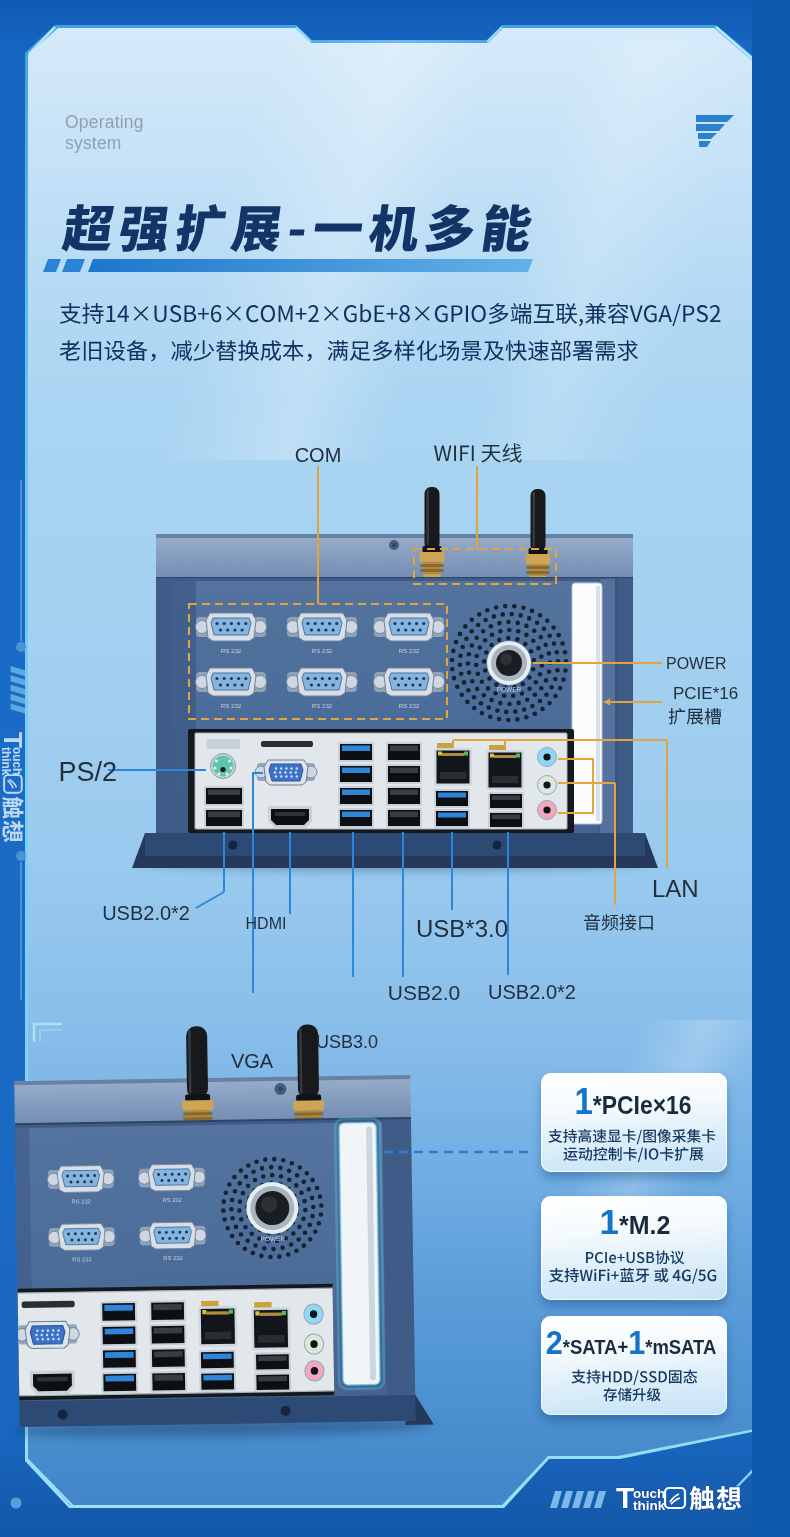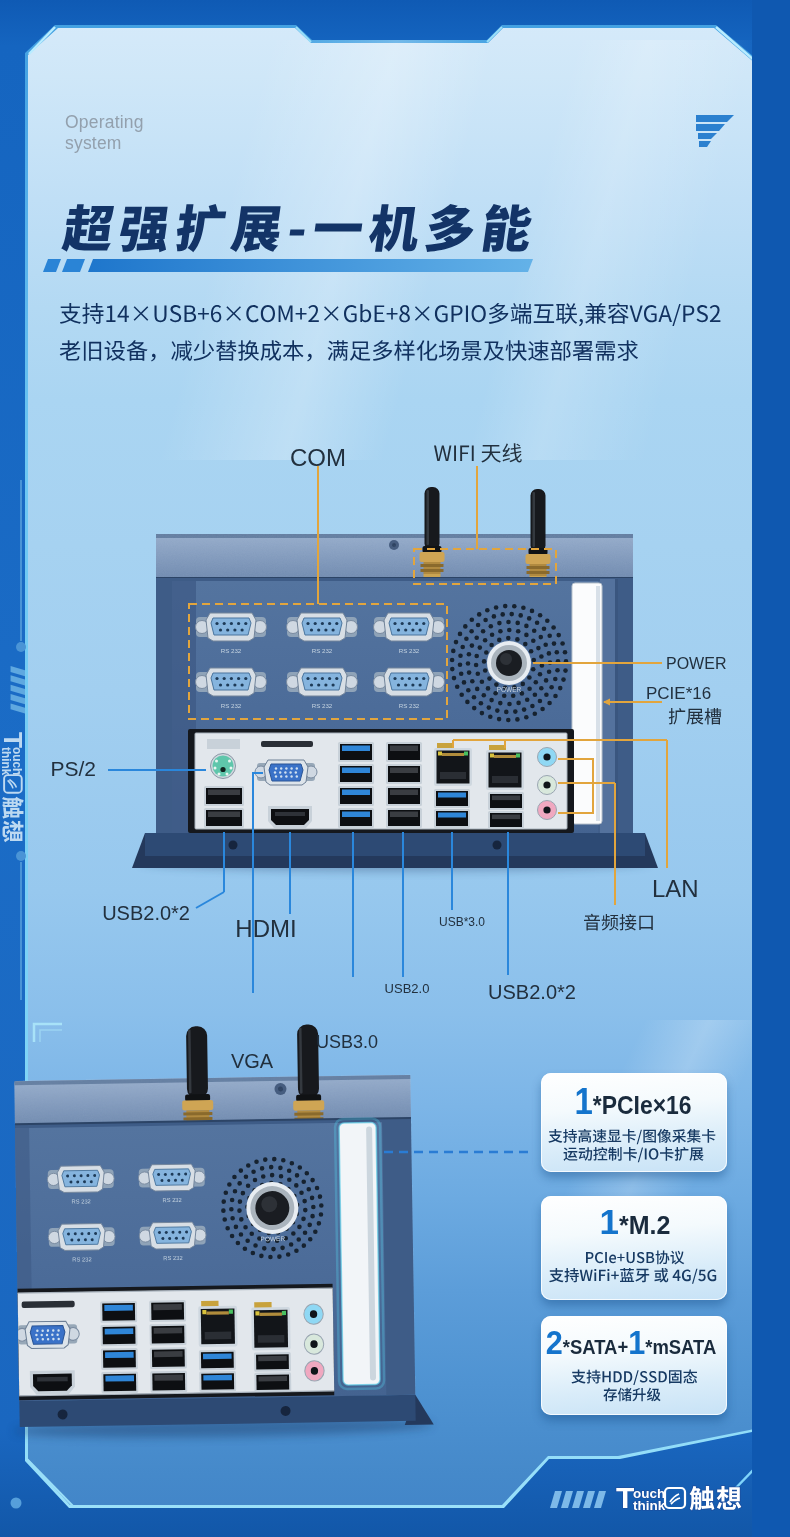--- a/index.html
+++ b/index.html
@@ -803,30 +803,30 @@
         <circle cx="60" cy="1412" r="5" fill="#16253e"></circle>
         <circle cx="283" cy="1412" r="5" fill="#16253e"></circle>
       </g>
       <line x1="384" y1="1152" x2="534" y2="1152" stroke="#2a7cd4" stroke-width="2.5" stroke-dasharray="9 6"></line>
       <path transform="translate(433.5,461.0)" d="M3.8 0.0H6.1L8.4 -9.3C8.7 -10.5 8.9 -11.6 9.2 -12.8H9.3C9.5 -11.6 9.7 -10.5 10.0 -9.3L12.3 0.0H14.7L17.9 -15.4H16.0L14.4 -7.0C14.1 -5.4 13.8 -3.7 13.5 -2.0H13.4C13.0 -3.7 12.7 -5.4 12.3 -7.0L10.2 -15.4H8.4L6.3 -7.0C5.9 -5.4 5.5 -3.7 5.2 -2.0H5.1C4.8 -3.7 4.5 -5.4 4.2 -7.0L2.5 -15.4H0.5Z M20.6 0.0H22.5V-15.4H20.6Z M26.7 0.0H28.6V-6.9H34.5V-8.5H28.6V-13.8H35.6V-15.4H26.7Z M38.3 0.0H40.2V-15.4H38.3Z M48.4 -9.6V-8.0H56.2C55.4 -5.0 53.3 -1.9 47.9 0.3C48.3 0.6 48.7 1.3 49.0 1.6C54.3 -0.6 56.6 -3.7 57.6 -6.8C59.3 -2.7 62.1 0.2 66.3 1.6C66.5 1.2 67.0 0.5 67.3 0.2C63.1 -1.0 60.2 -4.0 58.7 -8.0H66.7V-9.6H58.1C58.2 -10.4 58.2 -11.2 58.2 -11.9V-14.4H65.8V-16.0H49.2V-14.4H56.6V-11.9C56.6 -11.2 56.6 -10.4 56.4 -9.6Z M69.2 -1.1 69.5 0.4C71.4 -0.2 74.0 -1.0 76.4 -1.7L76.2 -3.0C73.6 -2.3 70.9 -1.6 69.2 -1.1ZM82.8 -16.4C83.9 -15.9 85.2 -15.1 85.9 -14.5L86.8 -15.5C86.1 -16.0 84.8 -16.8 83.7 -17.3ZM69.6 -8.9C69.8 -9.0 70.3 -9.2 72.9 -9.5C72.0 -8.1 71.2 -7.1 70.8 -6.7C70.1 -5.9 69.6 -5.4 69.2 -5.3C69.4 -4.9 69.6 -4.1 69.7 -3.8C70.1 -4.1 70.8 -4.3 76.1 -5.4C76.1 -5.7 76.1 -6.3 76.1 -6.7L71.9 -5.9C73.5 -7.8 75.1 -10.1 76.5 -12.4L75.1 -13.2C74.7 -12.5 74.3 -11.7 73.8 -10.9L71.1 -10.6C72.4 -12.4 73.6 -14.7 74.5 -16.9L73.1 -17.6C72.2 -15.1 70.7 -12.4 70.2 -11.7C69.8 -11.0 69.4 -10.5 69.0 -10.4C69.2 -10.0 69.5 -9.2 69.6 -8.9ZM86.7 -7.3C85.8 -6.0 84.7 -4.8 83.3 -3.7C83.0 -4.9 82.7 -6.2 82.5 -7.7L87.8 -8.7L87.6 -10.1L82.3 -9.1C82.2 -10.0 82.1 -10.9 82.0 -11.9L87.3 -12.7L87.0 -14.1L81.9 -13.3C81.9 -14.7 81.9 -16.2 81.9 -17.7H80.3C80.3 -16.1 80.4 -14.6 80.5 -13.1L77.1 -12.6L77.4 -11.2L80.5 -11.7C80.6 -10.7 80.7 -9.7 80.8 -8.8L76.7 -8.1L77.0 -6.7L81.0 -7.4C81.2 -5.7 81.6 -4.1 82.0 -2.8C80.2 -1.6 78.2 -0.7 76.0 0.0C76.4 0.4 76.8 0.9 77.0 1.3C79.0 0.6 80.9 -0.3 82.6 -1.4C83.4 0.5 84.5 1.6 86.0 1.6C87.5 1.6 88.0 0.9 88.3 -1.4C87.9 -1.6 87.4 -1.9 87.1 -2.3C87.0 -0.4 86.8 0.1 86.2 0.1C85.3 0.1 84.5 -0.8 83.9 -2.3C85.5 -3.6 86.9 -5.1 88.0 -6.7Z" fill="#22303e"></path>
       <path transform="translate(668.0,723.0)" d="M3.1 -15.1V-11.5H1.0V-10.2H3.1V-6.2C2.2 -6.0 1.4 -5.7 0.7 -5.6L1.1 -4.2L3.1 -4.9V-0.3C3.1 0.0 3.0 0.1 2.8 0.1C2.6 0.1 1.9 0.1 1.1 0.1C1.3 0.4 1.5 1.0 1.5 1.4C2.7 1.4 3.4 1.3 3.8 1.1C4.3 0.9 4.4 0.5 4.4 -0.3V-5.3L6.5 -5.9L6.3 -7.2L4.4 -6.6V-10.2H6.4V-11.5H4.4V-15.1ZM11.0 -14.6C11.4 -13.9 11.8 -13.0 12.1 -12.4H7.6V-7.9C7.6 -5.3 7.4 -1.7 5.4 0.8C5.7 0.9 6.3 1.3 6.5 1.5C8.6 -1.1 8.9 -5.1 8.9 -7.9V-11.1H17.2V-12.4H12.9L13.4 -12.6C13.2 -13.2 12.7 -14.3 12.2 -15.0Z M23.6 1.5V1.4C24.0 1.2 24.6 1.1 29.1 -0.1C29.0 -0.3 29.1 -0.8 29.1 -1.2L25.2 -0.3V-4.0H27.7C29.0 -1.2 31.2 0.6 34.5 1.5C34.6 1.1 35.0 0.6 35.3 0.3C33.7 0.0 32.4 -0.6 31.3 -1.4C32.2 -1.9 33.3 -2.5 34.1 -3.2L33.1 -3.9C32.5 -3.3 31.4 -2.6 30.4 -2.1C29.9 -2.6 29.4 -3.3 29.0 -4.0H35.1V-5.2H31.3V-7.1H34.4V-8.2H31.3V-9.9H30.1V-8.2H26.4V-9.9H25.2V-8.2H22.5V-7.1H25.2V-5.2H22.0V-4.0H24.0V-1.1C24.0 -0.3 23.4 0.1 23.1 0.3C23.3 0.6 23.5 1.1 23.6 1.5ZM26.4 -7.1H30.1V-5.2H26.4ZM21.9 -13.1H32.7V-11.2H21.9ZM20.5 -14.3V-9.0C20.5 -6.1 20.4 -2.1 18.6 0.8C18.9 0.9 19.5 1.2 19.8 1.5C21.6 -1.5 21.9 -5.9 21.9 -9.0V-10.1H34.0V-14.3Z M44.3 -8.1H46.0V-6.7H44.3ZM47.0 -8.1H48.7V-6.7H47.0ZM49.8 -8.1H51.6V-6.7H49.8ZM44.3 -10.4H46.0V-9.1H44.3ZM47.0 -10.4H48.7V-9.1H47.0ZM49.8 -10.4H51.6V-9.1H49.8ZM48.7 -15.1V-13.6H47.0V-15.1H45.8V-13.6H42.5V-12.5H45.8V-11.4H43.1V-5.8H52.8V-11.4H49.9V-12.5H53.3V-13.6H49.9V-15.1ZM47.0 -11.4V-12.5H48.7V-11.4ZM45.1 -1.5H50.7V-0.2H45.1ZM45.1 -2.5V-3.9H50.7V-2.5ZM43.8 -4.9V1.5H45.1V0.9H50.7V1.4H52.0V-4.9ZM39.3 -15.1V-11.2H36.9V-10.0H39.2C38.7 -7.5 37.6 -4.7 36.6 -3.1C36.8 -2.8 37.1 -2.3 37.2 -2.0C38.0 -3.1 38.8 -5.0 39.3 -6.9V1.4H40.6V-7.0C41.1 -6.1 41.7 -5.0 41.9 -4.4L42.7 -5.4C42.4 -5.9 41.0 -8.0 40.6 -8.6V-10.0H42.6V-11.2H40.6V-15.1Z" fill="#22303e"></path>
       <path transform="translate(583.0,929.0)" d="M7.8 -15.0C8.1 -14.5 8.4 -14.0 8.5 -13.5H2.0V-12.3H16.1V-13.5H10.0C9.9 -14.0 9.5 -14.7 9.2 -15.3ZM4.5 -11.9C4.9 -11.1 5.3 -10.0 5.5 -9.3H1.0V-8.0H17.0V-9.3H12.5C12.9 -10.0 13.4 -11.0 13.8 -11.9L12.3 -12.2C12.0 -11.4 11.5 -10.1 11.0 -9.3H6.3L6.9 -9.4C6.8 -10.2 6.3 -11.3 5.7 -12.1ZM4.8 -2.3H13.3V-0.4H4.8ZM4.8 -3.4V-5.3H13.3V-3.4ZM3.5 -6.4V1.5H4.8V0.8H13.3V1.4H14.7V-6.4Z M30.6 -9.0C30.6 -2.7 30.4 -0.6 26.0 0.5C26.3 0.8 26.6 1.2 26.7 1.5C31.4 0.2 31.7 -2.3 31.8 -9.0ZM31.1 -1.5C32.3 -0.6 33.9 0.7 34.6 1.5L35.4 0.6C34.6 -0.2 33.1 -1.4 31.9 -2.3ZM25.7 -6.9C24.8 -3.2 22.7 -0.8 18.9 0.4C19.2 0.7 19.5 1.2 19.6 1.5C23.7 0.1 25.9 -2.6 26.9 -6.7ZM20.4 -7.1C20.0 -5.8 19.4 -4.5 18.7 -3.5C19.0 -3.4 19.5 -3.1 19.7 -2.9C20.4 -3.9 21.1 -5.4 21.5 -6.9ZM27.8 -11.0V-2.5H28.9V-9.9H33.4V-2.5H34.6V-11.0H31.4L32.1 -12.9H35.1V-14.1H27.3V-12.9H30.8C30.6 -12.2 30.3 -11.5 30.1 -11.0ZM20.1 -13.6V-9.5H18.7V-8.3H22.5V-2.8H23.7V-8.3H27.0V-9.5H24.0V-11.7H26.6V-12.9H24.0V-15.1H22.8V-9.5H21.2V-13.6Z M44.2 -11.4C44.7 -10.7 45.3 -9.7 45.5 -9.1L46.6 -9.6C46.4 -10.2 45.8 -11.1 45.2 -11.9ZM38.9 -15.1V-11.5H36.7V-10.2H38.9V-6.2C38.0 -6.0 37.2 -5.7 36.5 -5.6L36.8 -4.2L38.9 -4.9V-0.2C38.9 0.1 38.8 0.1 38.6 0.1C38.4 0.1 37.7 0.1 37.0 0.1C37.2 0.5 37.4 1.1 37.4 1.4C38.4 1.4 39.1 1.3 39.5 1.1C40.0 0.9 40.1 0.6 40.1 -0.2V-5.3L41.9 -5.9L41.7 -7.1L40.1 -6.6V-10.2H41.9V-11.5H40.1V-15.1ZM46.2 -14.8C46.5 -14.3 46.8 -13.8 47.1 -13.2H42.9V-12.0H52.7V-13.2H48.5C48.2 -13.8 47.8 -14.5 47.5 -15.0ZM49.8 -11.8C49.5 -11.0 48.9 -9.8 48.3 -9.0H42.3V-7.8H53.1V-9.0H49.6C50.1 -9.7 50.7 -10.6 51.1 -11.5ZM49.8 -4.7C49.4 -3.6 48.9 -2.7 48.1 -1.9C47.1 -2.4 46.0 -2.7 45.1 -3.0C45.4 -3.5 45.8 -4.1 46.2 -4.7ZM43.2 -2.4C44.4 -2.1 45.7 -1.6 46.9 -1.1C45.6 -0.4 44.0 0.0 41.8 0.3C42.0 0.5 42.2 1.0 42.3 1.4C44.9 1.0 46.9 0.4 48.3 -0.5C49.8 0.1 51.1 0.8 51.9 1.5L52.8 0.4C51.9 -0.2 50.7 -0.8 49.3 -1.4C50.2 -2.3 50.8 -3.3 51.1 -4.7H53.3V-5.9H46.8C47.1 -6.4 47.4 -7.0 47.6 -7.5L46.4 -7.8C46.1 -7.2 45.8 -6.5 45.4 -5.9H42.0V-4.7H44.7C44.2 -3.9 43.7 -3.1 43.2 -2.4Z M56.3 -13.2V1.0H57.7V-0.5H68.3V0.9H69.8V-13.2ZM57.7 -1.9V-11.9H68.3V-1.9Z" fill="#22303e"></path>
       <polyline points="34,1042 34,1024 62,1024" fill="none" stroke="#a8e2f8" stroke-width="2.5"></polyline>
       <polyline points="40,1042 40,1030 62,1030" fill="none" stroke="#a8e2f8" stroke-width="1.5" opacity=".6"></polyline>
     </svg>
-    <div class="abs lbl" style="left:318px;top:444px;font-size:24px;letter-spacing:0;transform:translateX(-50%)">COM</div>
+    <div class="abs lbl" style="left:318px;top:444px;font-size:20px;letter-spacing:0;transform:translateX(-50%)">COM</div>
     <div class="abs lbl" style="left:666px;top:655px;font-size:16px;letter-spacing:0">POWER</div>
-    <div class="abs lbl" style="left:646px;top:684px;font-size:17px;letter-spacing:0">PCIE*16</div>
-    <div class="abs lbl" style="left:96px;top:757px;font-size:21px;letter-spacing:0;transform:translateX(-100%)">PS/2</div>
+    <div class="abs lbl" style="left:673px;top:684px;font-size:17px;letter-spacing:0">PCIE*16</div>
+    <div class="abs lbl" style="left:117px;top:757px;font-size:27px;letter-spacing:0;transform:translateX(-100%)">PS/2</div>
     <div class="abs lbl" style="left:190px;top:902px;font-size:20px;letter-spacing:0;transform:translateX(-100%)">USB2.0*2</div>
-    <div class="abs lbl" style="left:266px;top:915px;font-size:24px;letter-spacing:0;transform:translateX(-50%)">HDMI</div>
+    <div class="abs lbl" style="left:266px;top:915px;font-size:16px;letter-spacing:0;transform:translateX(-50%)">HDMI</div>
     <div class="abs lbl" style="left:252px;top:1050px;font-size:20px;letter-spacing:0;transform:translateX(-50%)">VGA</div>
     <div class="abs lbl" style="left:347px;top:1032px;font-size:18px;letter-spacing:0;transform:translateX(-50%)">USB3.0</div>
-    <div class="abs lbl" style="left:407px;top:981px;font-size:13px;letter-spacing:0;transform:translateX(-50%)">USB2.0</div>
-    <div class="abs lbl" style="left:462px;top:915px;font-size:12px;letter-spacing:0;transform:translateX(-50%)">USB*3.0</div>
+    <div class="abs lbl" style="left:424px;top:981px;font-size:21px;letter-spacing:0;transform:translateX(-50%)">USB2.0</div>
+    <div class="abs lbl" style="left:462px;top:915px;font-size:24px;letter-spacing:0;transform:translateX(-50%)">USB*3.0</div>
     <div class="abs lbl" style="left:532px;top:981px;font-size:20px;letter-spacing:0;transform:translateX(-50%)">USB2.0*2</div>
     <div class="abs lbl" style="left:652px;top:875px;font-size:24px;letter-spacing:0">LAN</div>
     <div class="card" style="top:1073px;height:99px"></div>
     <div class="chead" id="ch0" style="left:633px;top:1081px">
       <div class="cheadin" style="transform:scaleX(0.916)">
         <span class="cnum" style="font-size:36px">1</span>
         <span style="font-size:25px">*PCIe×16</span>
       </div>
     </div>
     <div class="card" style="top:1196px;height:104px"></div>

